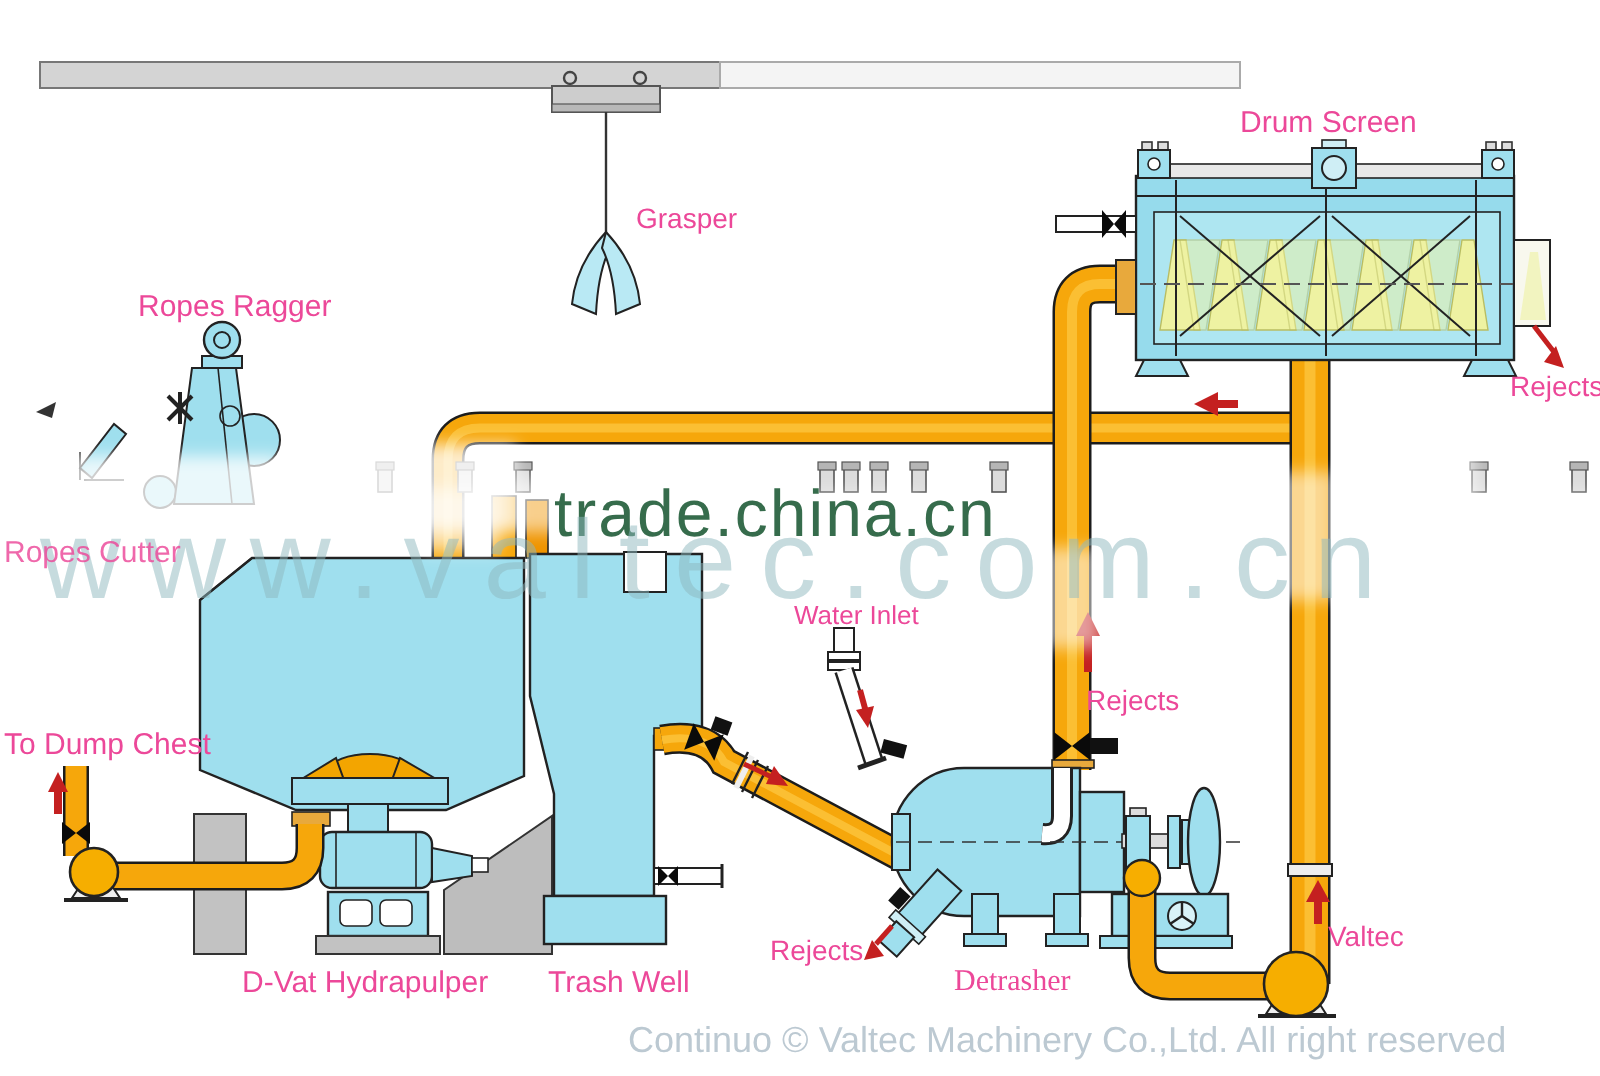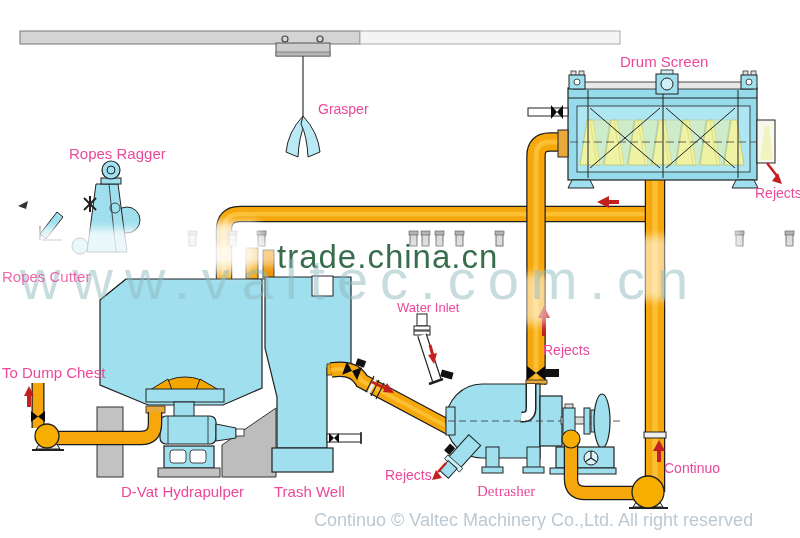--- a/index.html
+++ b/index.html
@@ -378,19 +378,19 @@
 
 <div class="lbl l-drum">Drum Screen</div>
 <div class="lbl l-grasper">Grasper</div>
 <div class="lbl l-ragger">Ropes Ragger</div>
 <div class="lbl l-cutter">Ropes Cutter</div>
 <div class="lbl l-water">Water Inlet</div>
 <div class="lbl l-dump">To Dump Chest</div>
 <div class="lbl l-rej-drum">Rejects</div>
 <div class="lbl l-rej-feed">Rejects</div>
 <div class="lbl l-rej-det">Rejects</div>
-<div class="lbl l-accepts">Continuo</div>
+<div class="lbl l-accepts">Valtec</div>
 <div class="lbl l-dvat">D-Vat Hydrapulper</div>
 <div class="lbl l-trash">Trash Well</div>
 <div class="lbl l-detrasher">Detrasher</div>
 <div class="lbl copyright">Continuo © Valtec Machinery Co.,Ltd. All right reserved</div>
 
 </div>
 
 </body></html>

